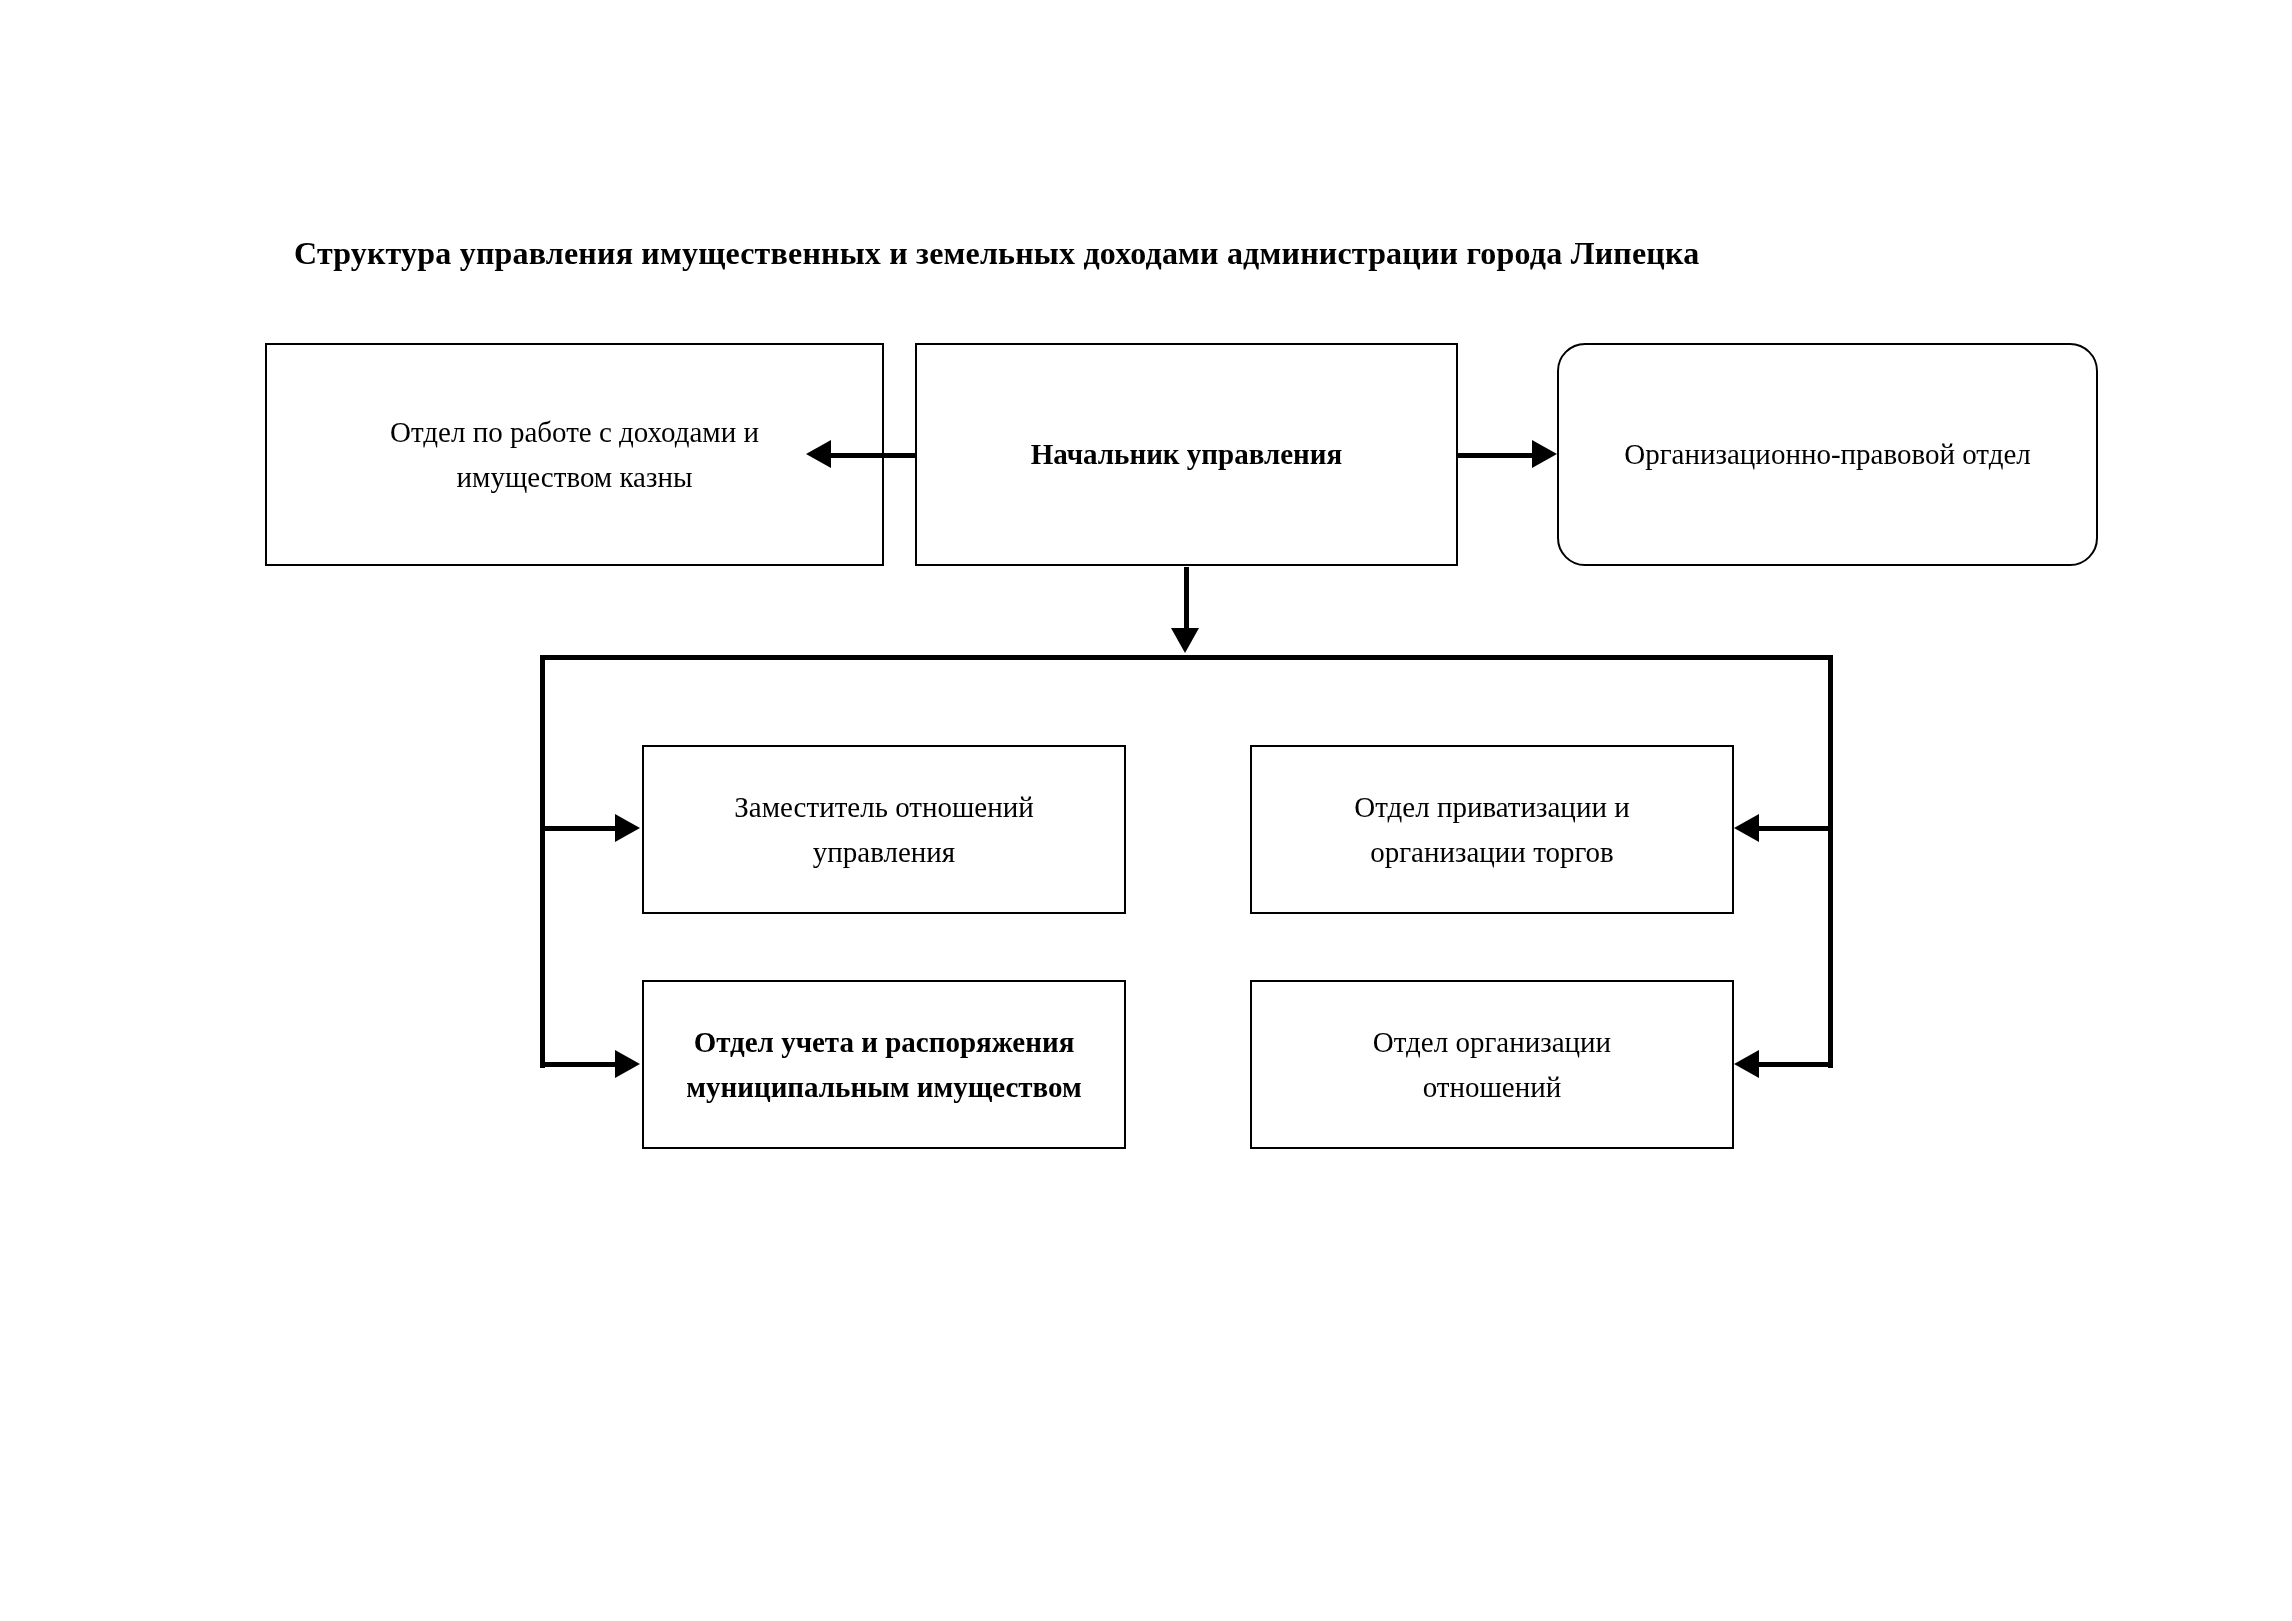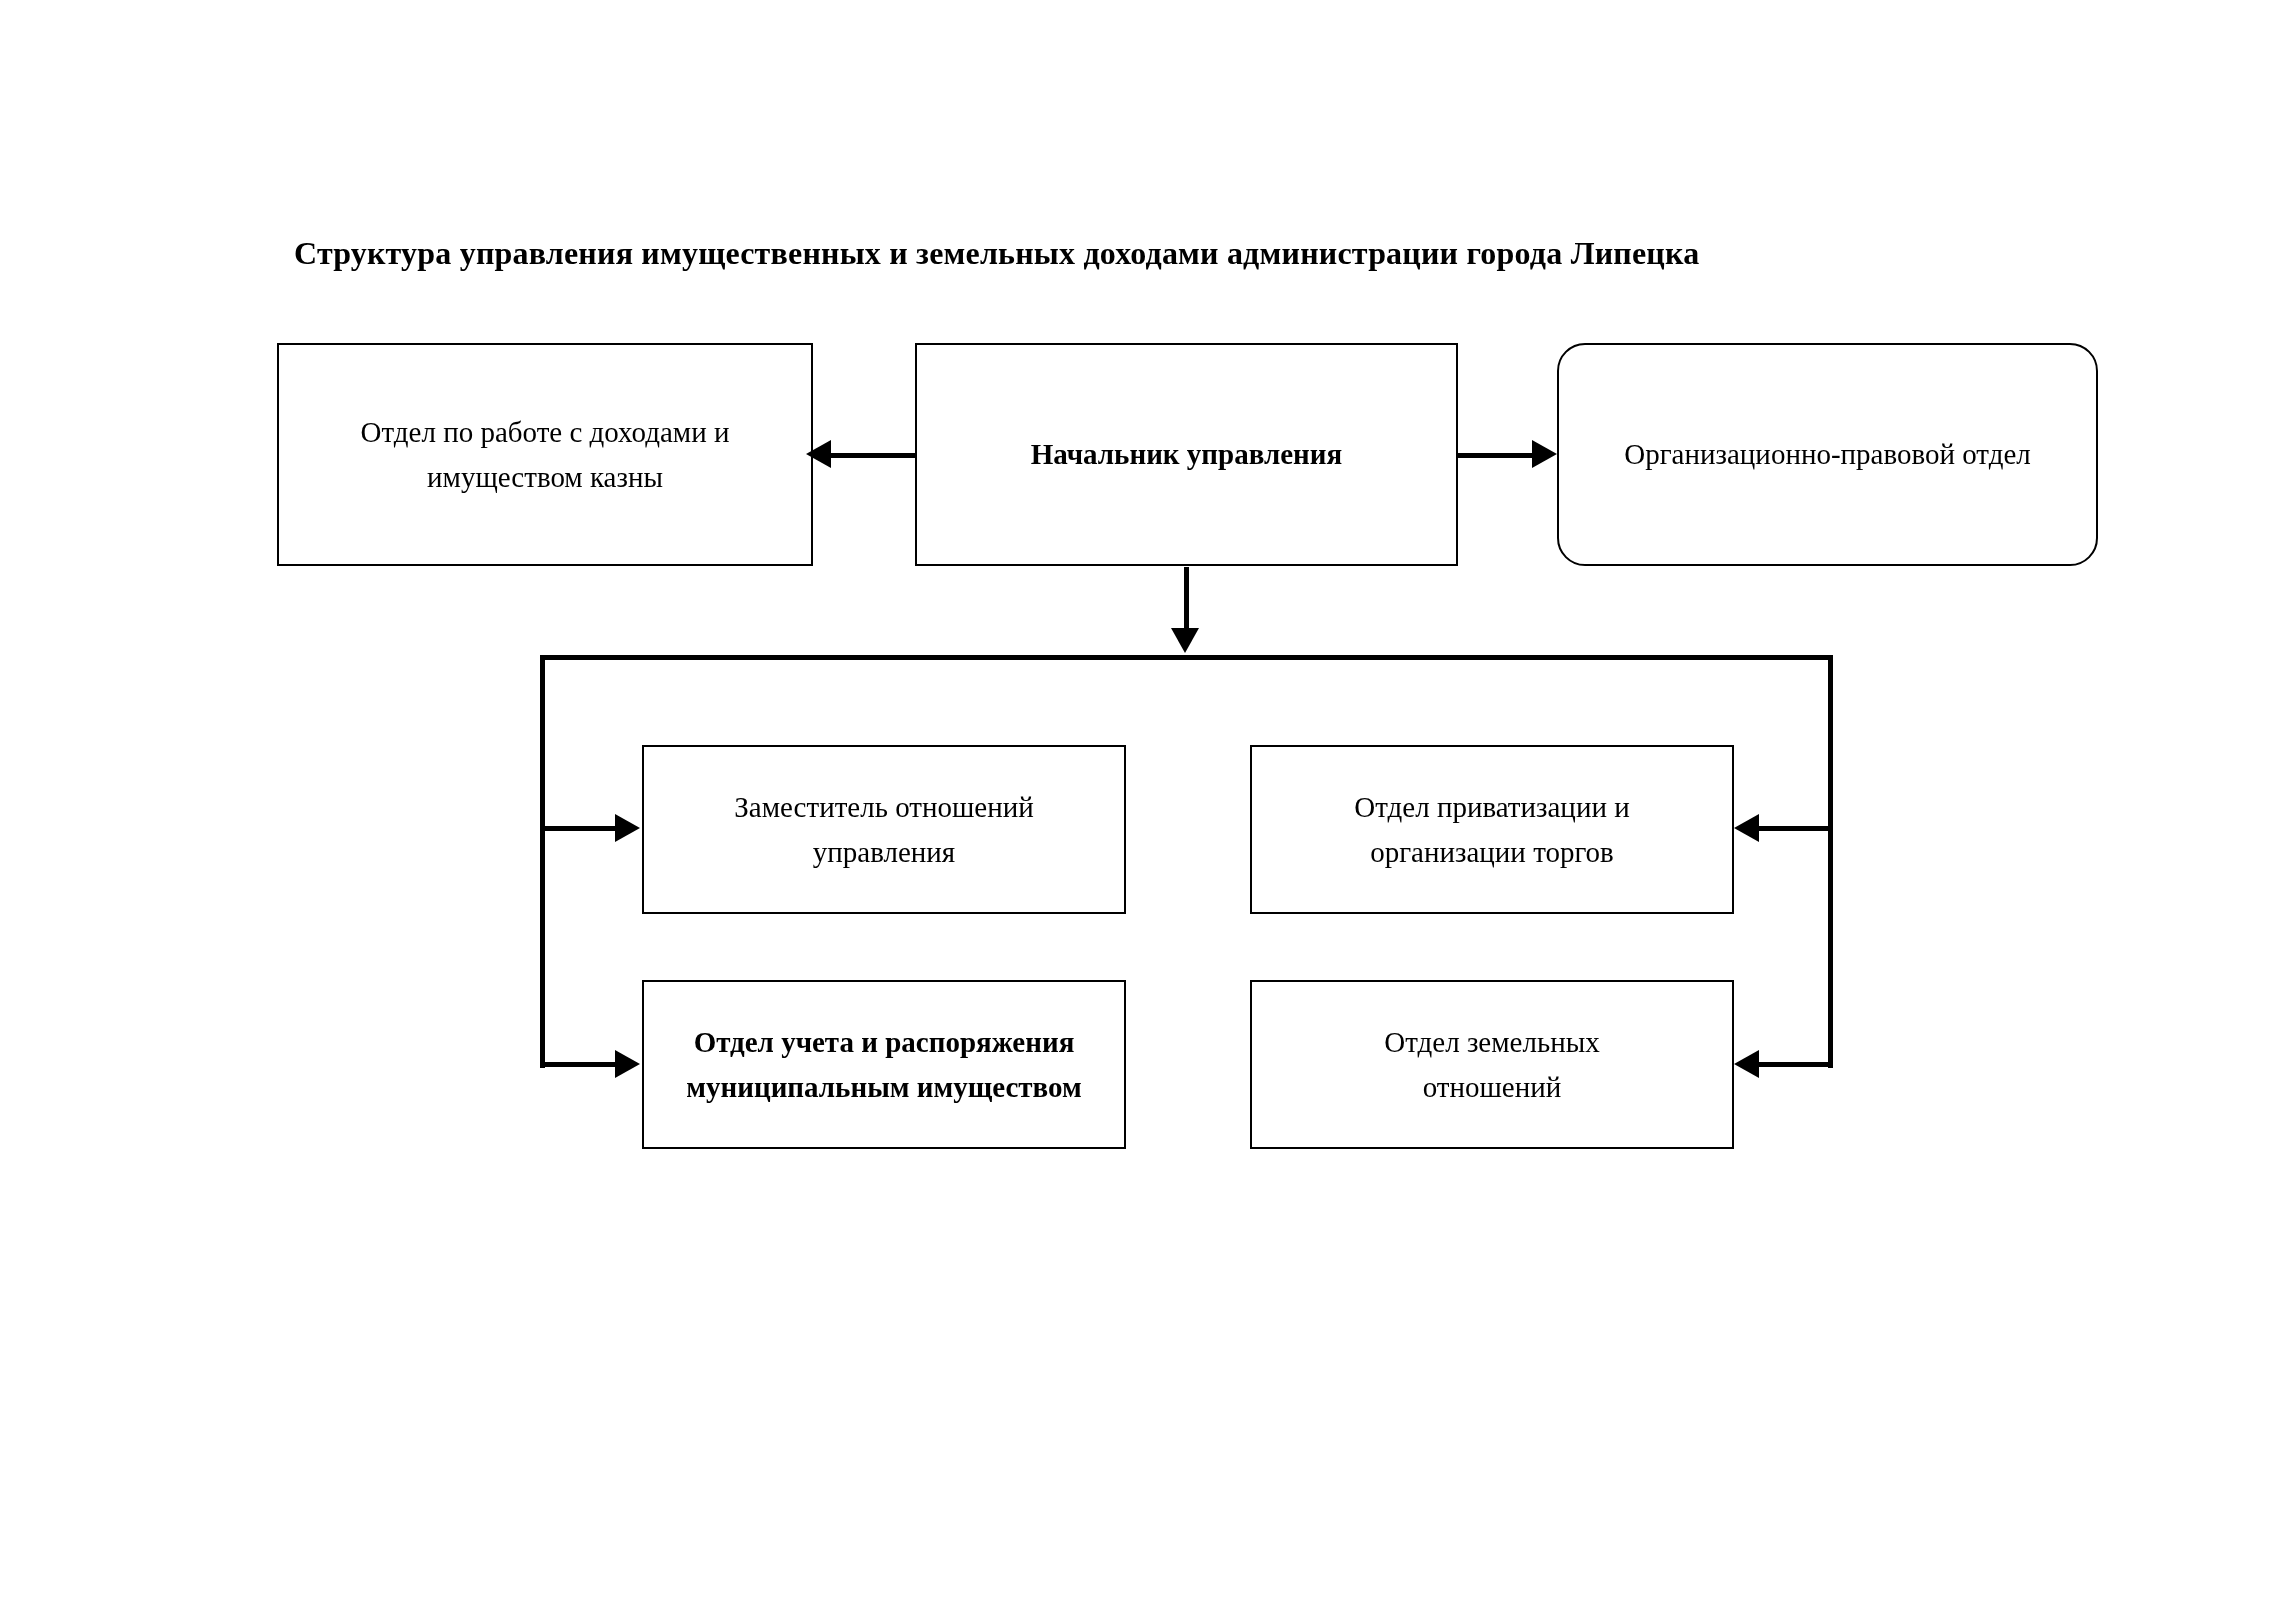--- a/index.html
+++ b/index.html
@@ -43,21 +43,21 @@
     padding: 0 13.7px;
   }
   .node.bold {
     font-weight: bold;
   }
   .node-text {
     display: block;
     width: 100%;
   }
   
-  #node-income   { left: 265px;  top: 343px;  width: 536px; height: 223px; margin-left: 12px; }
+  #node-income   { left: 265px;  top: 343px;  width: 619px; height: 223px; }
   #node-chief    { left: 915px;  top: 343px;  width: 543px; height: 223px; }
   #node-legal    { left: 1557px; top: 343px;  width: 541px; height: 223px; border-radius: 28px; }
   
   #node-deputy   { left: 642px;  top: 745px;  width: 484px; height: 169px; }
   #node-privat   { left: 1250px; top: 745px;  width: 484px; height: 169px; }
   
   #node-account  { left: 642px;  top: 980px; width: 484px; height: 169px; font-weight: bold; }
   #node-contract { left: 1250px; top: 980px; width: 484px; height: 169px; }
 
   
@@ -130,21 +130,21 @@
 
   <div class="node" id="node-account">
     <span class="node-text">
       <span>Отдел учета и распоряжения</span><br>
       <span>муниципальным имуществом</span>
     </span>
   </div>
 
   <div class="node" id="node-contract">
     <span class="node-text">
-      <span>Отдел земельных</span><br>
+      <span>Отдел организации</span><br>
       <span>отношений</span>
     </span>
   </div>
 
   <div class="hline" style="left: 831px; top: 453px; width: 86px;"></div>
   <div class="arrow arrow-left" style="left: 806px; top: 440px;"></div>
 
   <div class="hline" style="left: 1458px; top: 453px; width: 75px;"></div>
   <div class="arrow arrow-right" style="left: 1532px; top: 440px;"></div>
 

